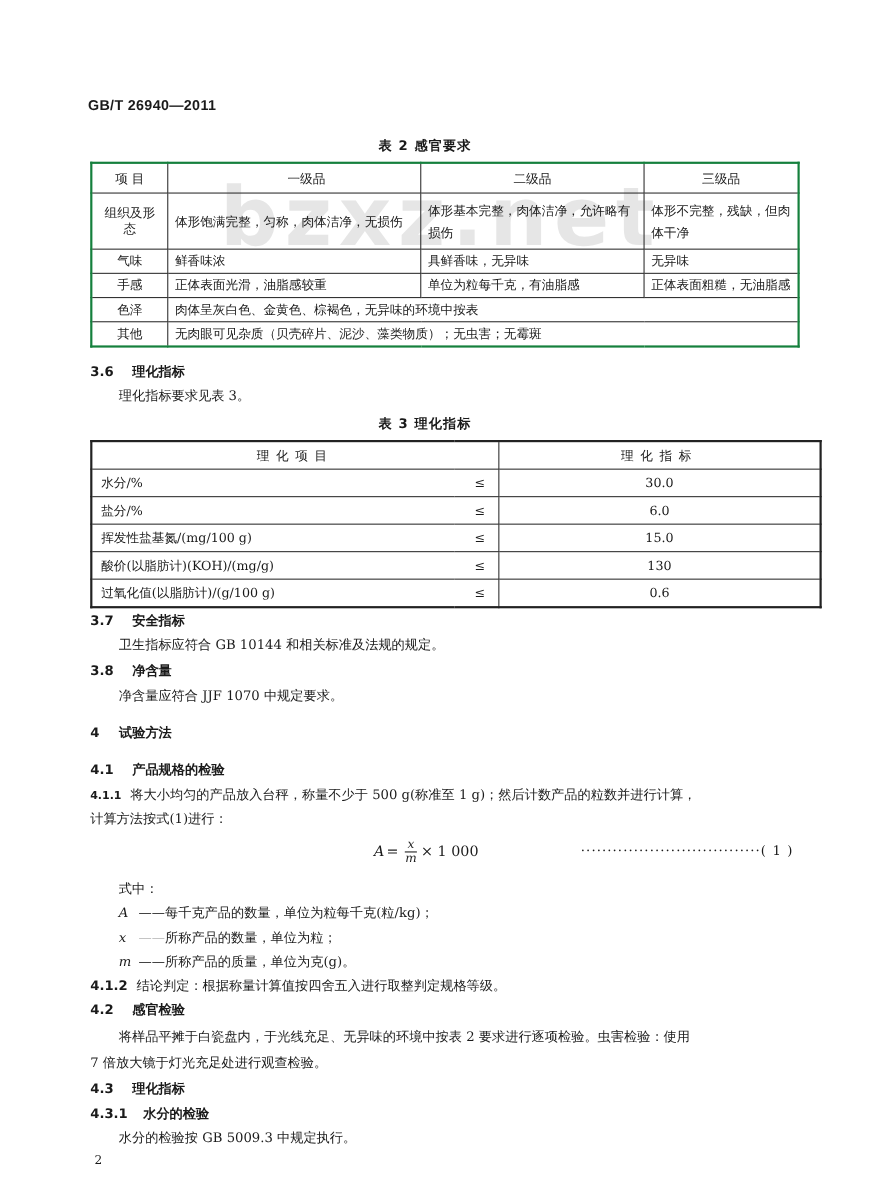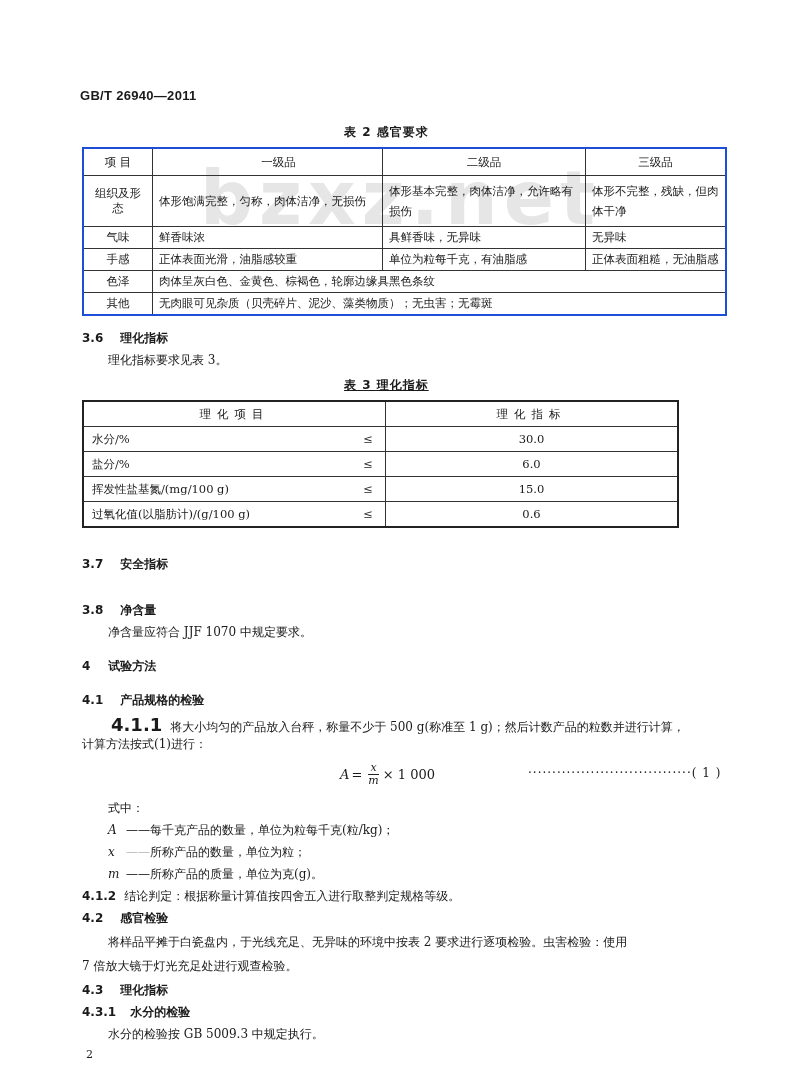--- a/index.html
+++ b/index.html
@@ -8,25 +8,25 @@
   .page { position: absolute; left: 0; top: 0; width: 800px; height: 1082px; }
   .abs { position: absolute; white-space: nowrap; }
   .std { left: 80px; top: 88px; font-family: "Liberation Sans", sans-serif; font-weight: bold; font-size: 13px; letter-spacing: 0.3px; }
   .caption { font-family: "DejaVu Sans", sans-serif; font-weight: bold; font-size: 12px; letter-spacing: 1px; }
   .h { font-family: "DejaVu Sans", sans-serif; font-weight: bold; font-size: 12px; }
   .h .num { display: inline-block; min-width: 34px; font-weight: bold; }
   .p { font-size: 12px; }
   .watermark { position: absolute; left: 200px; top: 132px; font-family: "DejaVu Sans", sans-serif;
                font-weight: bold; font-size: 74px; color: rgba(200,200,200,0.45); letter-spacing: 6px; margin-top: 23px; }
   table { border-collapse: collapse; position: absolute; font-size: 11.5px; }
-  table.t2 { left: 82px; top: 147px; width: 645px; border: 2px solid #1d4ed8; }
+  table.t2 { left: 82px; top: 147px; width: 645px; border: 2px solid #15803d; }
   table.t2 td { border: 1px solid #333; padding: 3px 6px; vertical-align: middle; }
   table.t2 td.item { text-align: center; width: 56px; }
   table.t2 td.head { text-align: center; height: 20px; }
-  table.t3 { left: 82px; top: 400px; width: 597px; border: 2px solid #222; }
+  table.t3 { left: 82px; top: 400px; width: 665px; border: 2px solid #222; }
   table.t3 td { border: 1px solid #333; padding: 3px 8px; height: 18px; }
   table.t3 td.name { border-right: none; }
   table.t3 td.op { border-left: none; width: 20px; text-align: right; padding-right: 12px; }
   table.t3 td.val { text-align: center; width: 275px; }
   table.t3 td.hd { text-align: center; letter-spacing: 6px; }
   .formula { left: 340px; top: 762px; font-size: 13px; display: flex; align-items: center; }
   .frac { display: inline-flex; flex-direction: column; align-items: center; margin: 0 4px; font-style: italic; font-size: 11px; line-height: 12px; }
   .frac .num2 { border-bottom: 1px solid #222; padding: 0 2px; }
   .var { font-style: italic; }
   .eqno { left: 528px; top: 766px; font-size: 12px; letter-spacing: 1px; }
@@ -64,36 +64,36 @@
       <td>无异味</td>
     </tr>
     <tr>
       <td class="item">手感</td>
       <td>正体表面光滑，油脂感较重</td>
       <td>单位为粒每千克，有油脂感</td>
       <td>正体表面粗糙，无油脂感</td>
     </tr>
     <tr>
       <td class="item">色泽</td>
-      <td colspan="3">肉体呈灰白色、金黄色、棕褐色，轮廓边缘具黑色条纹</td>
+      <td colspan="3">肉体呈灰白色、金黄色、棕褐色，无异味的环境中按表</td>
     </tr>
     <tr>
       <td class="item">其他</td>
       <td colspan="3">无肉眼可见杂质（贝壳碎片、泥沙、藻类物质）；无虫害；无霉斑</td>
     </tr>
   </tbody>
     </table>
 
   <div class="abs h" style="left:82px; top:330px;">
     <span class="num">3.6</span>
     <span>理化指标</span>
   </div>
   <div class="abs p" style="left:108px; top:352px;">理化指标要求见表 3。</div>
 
-  <div class="abs caption" style="left:344px; top:377px;text-decoration:underline;">表 3  理化指标</div>
+  <div class="abs caption" style="left:344px; top:377px;">表 3  理化指标</div>
 
   <table class="t3">
     <tbody>
         <tr>
       <td class="hd" colspan="2">理化项目</td>
       <td class="hd val">理化指标</td>
     </tr>
     <tr>
       <td class="name">水分/%</td>
       <td class="op">≤</td>
@@ -103,50 +103,56 @@
       <td class="name">盐分/%</td>
       <td class="op">≤</td>
       <td class="val">6.0</td>
     </tr>
     <tr>
       <td class="name">挥发性盐基氮/(mg/100 g)</td>
       <td class="op">≤</td>
       <td class="val">15.0</td>
     </tr>
     <tr>
+      <td class="name">酸价(以脂肪计)(KOH)/(mg/g)</td>
+      <td class="op">≤</td>
+      <td class="val">130</td>
+    </tr>
+    <tr>
       <td class="name">过氧化值(以脂肪计)/(g/100 g)</td>
       <td class="op">≤</td>
       <td class="val">0.6</td>
     </tr>
   </tbody>
     </table>
 
   <div class="abs h" style="left:82px; top:556px;">
     <span class="num">3.7</span>
     <span>安全指标</span>
   </div>
+  <div class="abs p" style="left:108px; top:578px;">卫生指标应符合 GB 10144 和相关标准及法规的规定。</div>
 
   <div class="abs h" style="left:82px; top:602px;">
     <span class="num">3.8</span>
     <span>净含量</span>
   </div>
   <div class="abs p" style="left:108px; top:624px;">净含量应符合 JJF 1070 中规定要求。</div>
 
   <div class="abs h" style="left:82px; top:658px;">
     <span class="num" style="min-width:22px;">4</span>
     <span>试验方法</span>
   </div>
 
   <div class="abs h" style="left:82px; top:692px;">
     <span class="num">4.1</span>
     <span>产品规格的检验</span>
   </div>
 
   <div class="abs p" style="left:82px; top:714px;">
-    <span class="h" style="font-size:18px; margin-right:8px;margin-left:29px;">4.1.1</span><span>将大小均匀的产品放入台秤，称量不少于 500 g(称准至 1 g)；然后计数产品的粒数并进行计算，</span>
+    <span class="h" style="font-size:10px; margin-right:8px;">4.1.1</span><span>将大小均匀的产品放入台秤，称量不少于 500 g(称准至 1 g)；然后计数产品的粒数并进行计算，</span>
   </div>
   <div class="abs p" style="left:82px; top:736px;">计算方法按式(1)进行：</div>
 
   <div class="abs formula">
     <span class="var">A</span>
     <span style="margin:0 2px;">=</span>
     <span class="frac">
       <span class="num2">x</span>
       <span>m</span>
     </span>

